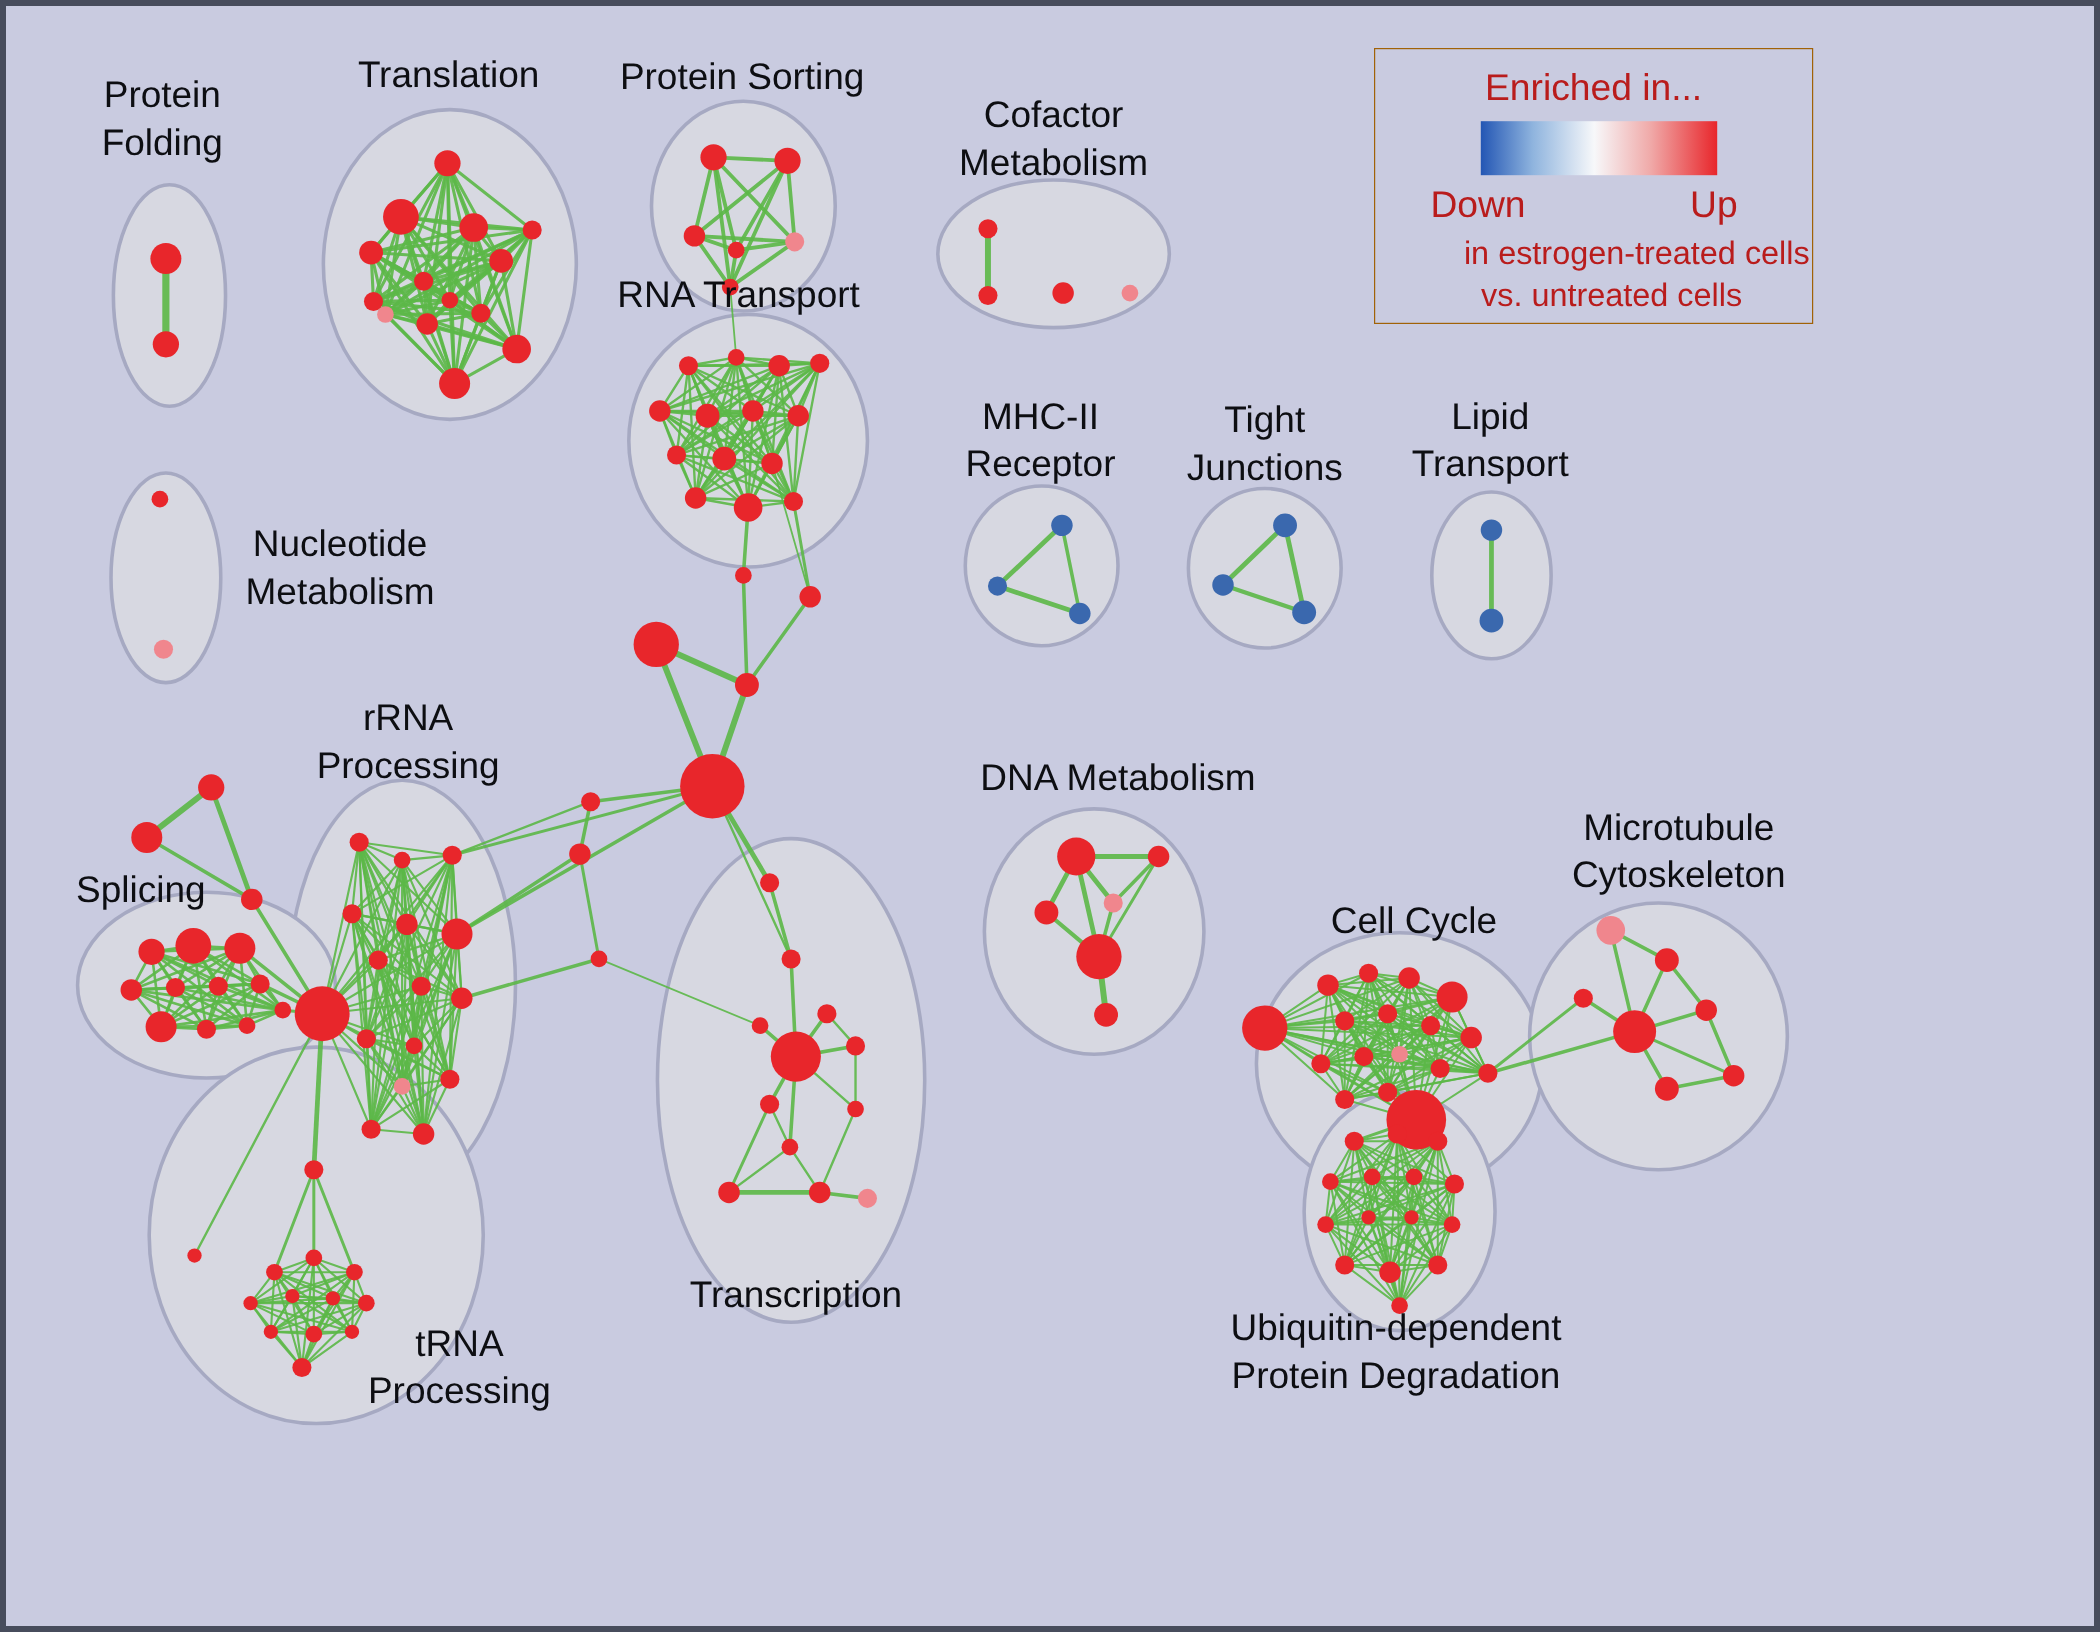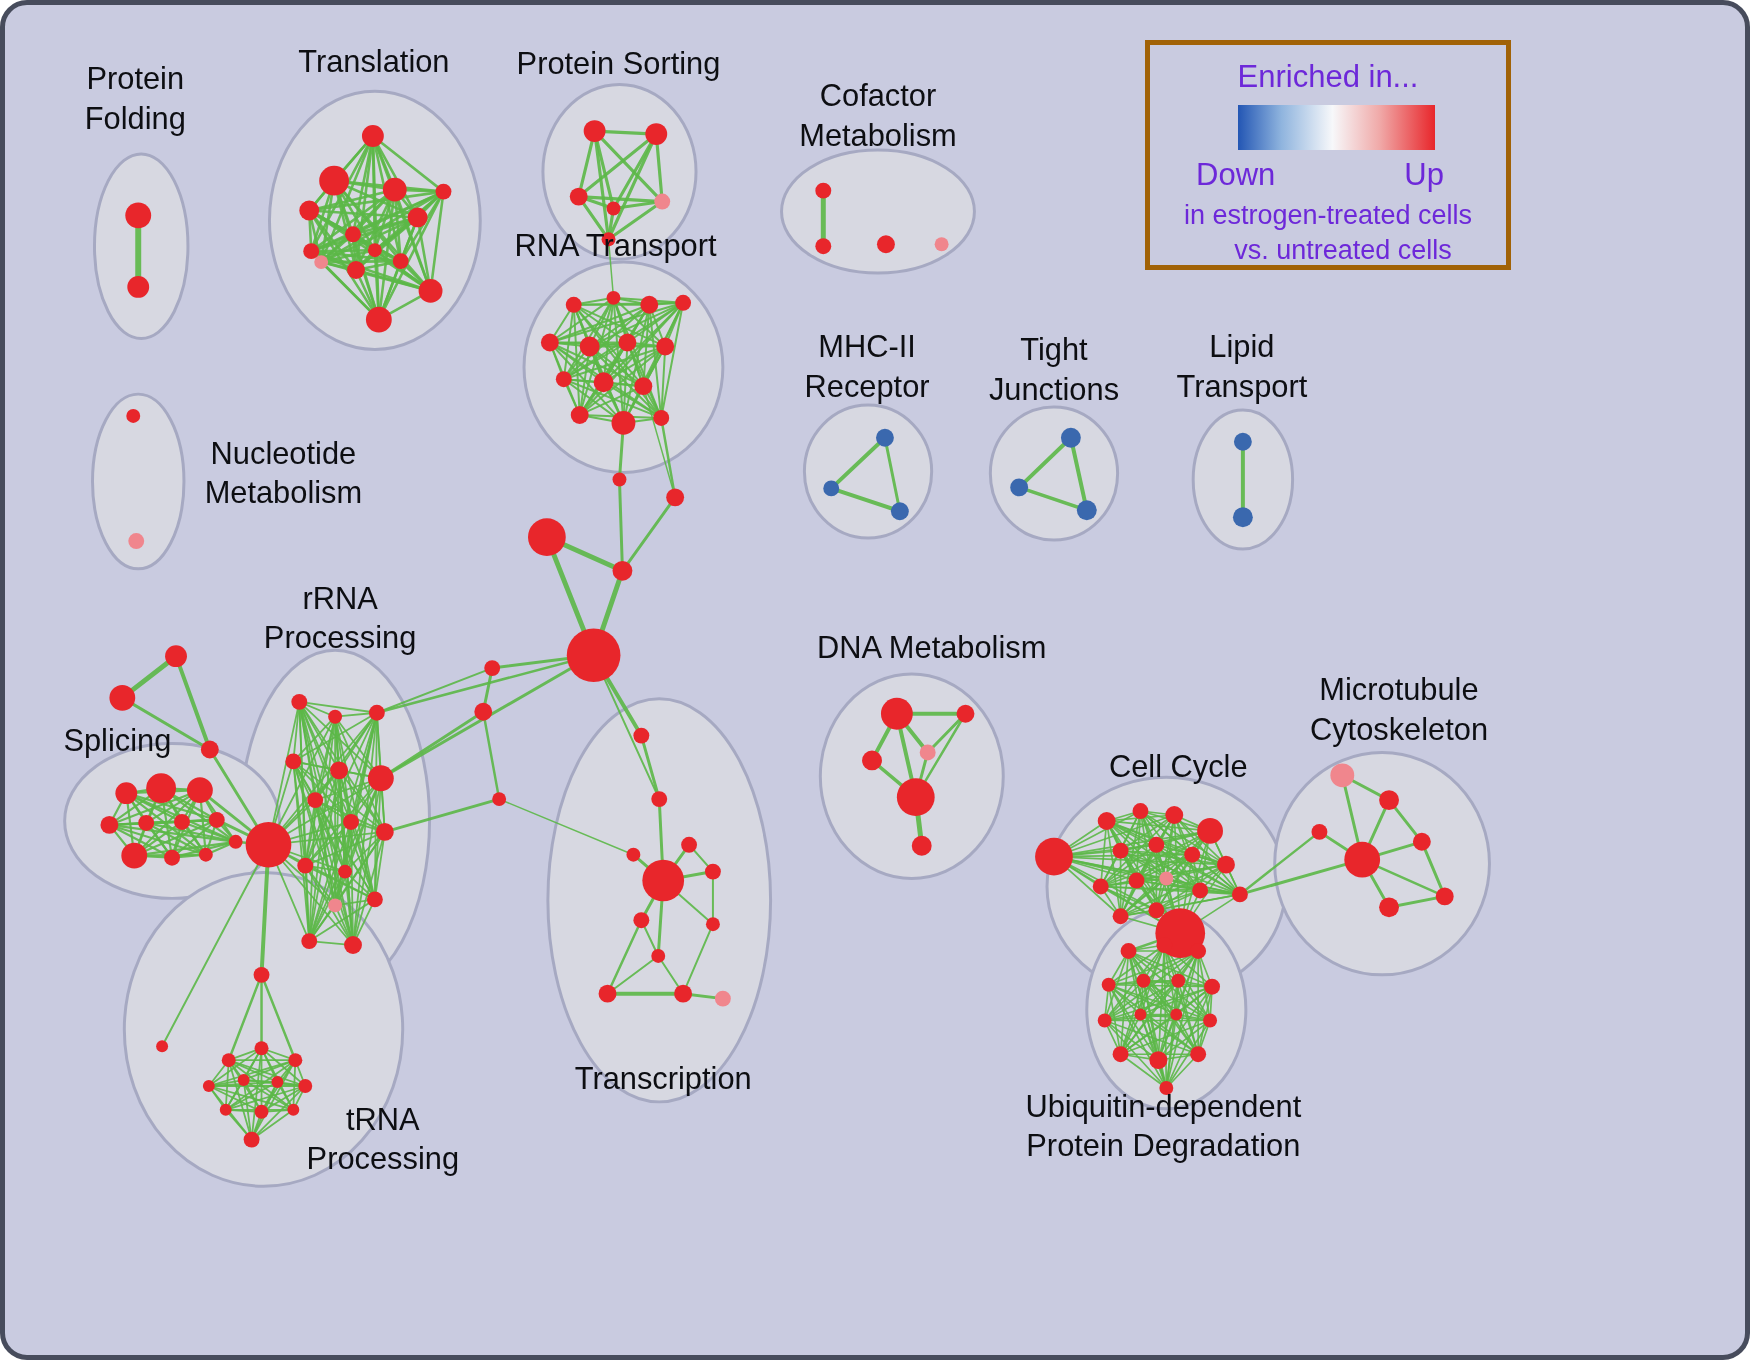--- a/index.html
+++ b/index.html
@@ -16,45 +16,45 @@
   #network-svg {
     position: absolute;
     left: 0; top: 0;
     width: 100%; height: 100%;
   }
   #legend {
     position: absolute;
     left: 1140px; top: 35px;
     width: 366px; height: 230px;
     box-sizing: border-box;
-    border: 5px solid #a16207;
-    color: #6d28d9;
+    border: 1px solid #a16207;
+    color: #b91c1c;
   }
   .lg-title { text-align: center; font-size: 31px; margin-top: 14px; }
   .lg-bar {
     position: absolute;
     left: 88px; top: 60px;
     width: 197px; height: 45px;
     background: linear-gradient(90deg,#2356b4 0%,#8fb4de 22%,#f7f8fa 48%,#f0a9a8 72%,#e8262b 100%);
   }
   .lg-row {
     position: absolute;
     top: 112px; left: 46px; right: 62px;
     display: flex; justify-content: space-between;
     font-size: 31px;
     align-items: flex-end;
   }
   .lg-sub { position: absolute; width: 100%; text-align: center; font-size: 27px; }
-  .lg-sub1 { top: 155px; }
+  .lg-sub1 { top: 155px; margin-left: 36px; }
   .lg-sub2 { top: 190px; padding-left: 15px; }
 </style>
 </head>
 <body>
 
-<div id="figure" style="background: rgb(201, 203, 224); border-color: rgb(71, 76, 92); border-radius: 27px;">
+<div id="figure" style="background: rgb(201, 203, 224); border-color: rgb(71, 76, 92);">
   <svg id="network-svg" xmlns="http://www.w3.org/2000/svg" viewBox="0 0 1750 1360" preserveAspectRatio="none">
       <g>
         <ellipse cx="137" cy="243" rx="47" ry="93" fill="#d7d8e1" stroke="#a6a9c2" stroke-width="3"></ellipse>
         <ellipse cx="372" cy="217" rx="106" ry="130" fill="#d7d8e1" stroke="#a6a9c2" stroke-width="3"></ellipse>
         <ellipse cx="618" cy="168" rx="77" ry="88" fill="#d7d8e1" stroke="#a6a9c2" stroke-width="3"></ellipse>
         <ellipse cx="878" cy="208" rx="97" ry="62" fill="#d7d8e1" stroke="#a6a9c2" stroke-width="3"></ellipse>
         <ellipse cx="622" cy="365" rx="100" ry="106" fill="#d7d8e1" stroke="#a6a9c2" stroke-width="3"></ellipse>
         <ellipse cx="868" cy="470" rx="64" ry="67" fill="#d7d8e1" stroke="#a6a9c2" stroke-width="3"></ellipse>
         <ellipse cx="1055" cy="472" rx="64" ry="67" fill="#d7d8e1" stroke="#a6a9c2" stroke-width="3"></ellipse>
         <ellipse cx="1245" cy="478" rx="50" ry="70" fill="#d7d8e1" stroke="#a6a9c2" stroke-width="3"></ellipse>

